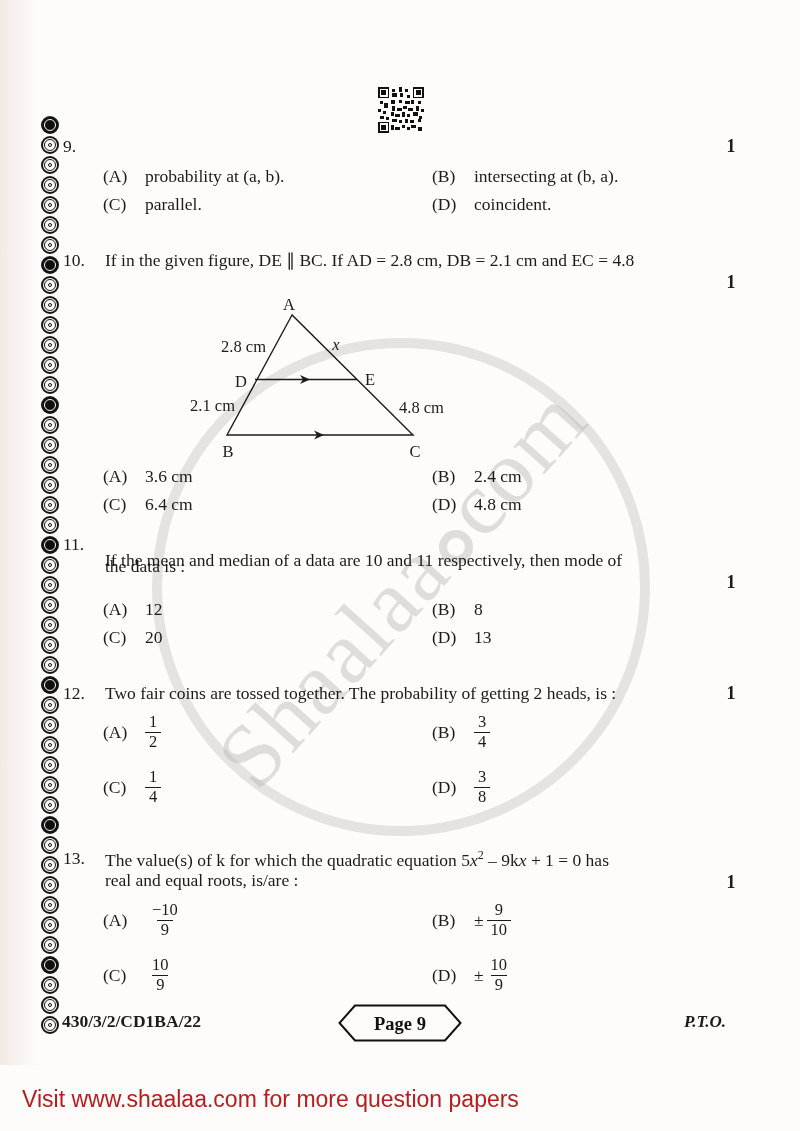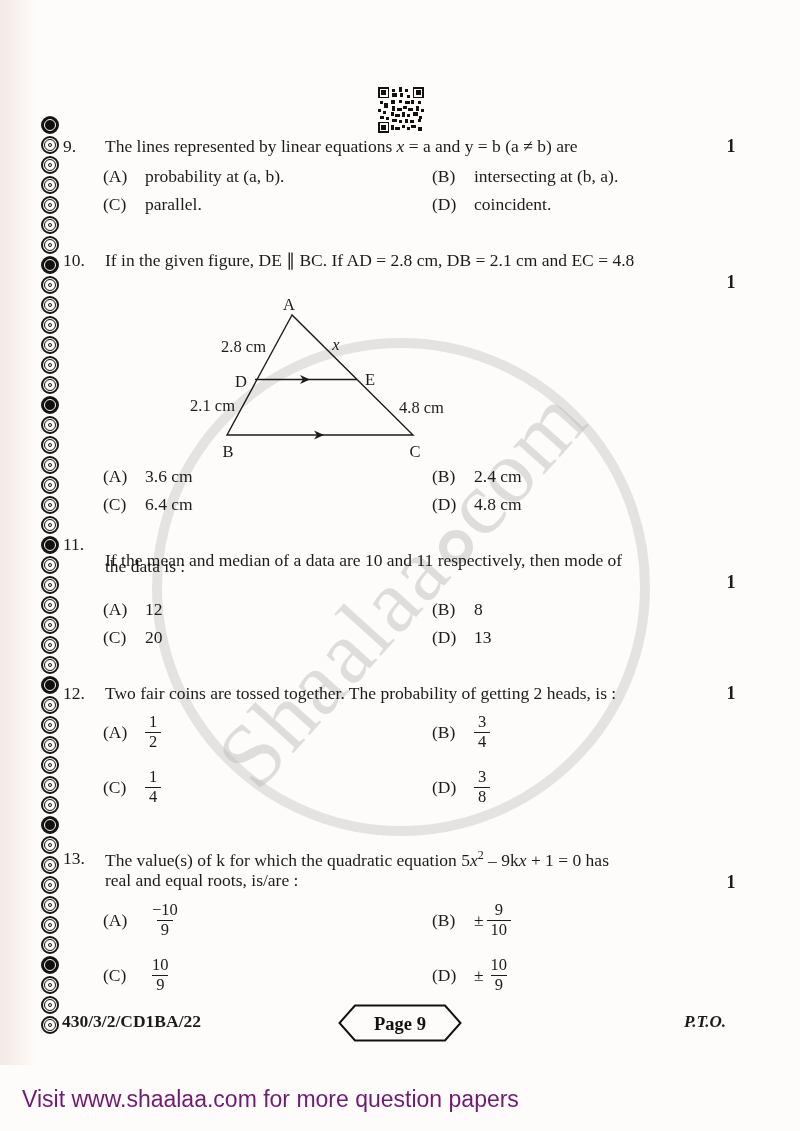--- a/index.html
+++ b/index.html
@@ -54,21 +54,21 @@
   .tri { position:absolute; left:173px; top:296px; z-index:1; }
   .tri text { font-family:"Liberation Serif", serif; font-size:16.5px; fill:#1b1b1b; }
   .tri .lbl-x { font-style:italic; }
   
   .qr { position:absolute; left:378px; top:87px; z-index:1; }
   
   .footer-code { position:absolute; left:62px; top:1011px; font-weight:bold; font-size:17.5px; z-index:2; }
   .page-badge { position:absolute; left:338px; top:1004px; z-index:1; }
   .page-badge text { font-family:"Liberation Serif", serif; font-weight:bold; font-size:18.5px; fill:#111; }
   .pto { position:absolute; left:684px; top:1012px; font-weight:bold; font-style:italic; font-size:17px; z-index:1;font-family:Liberation Serif, serif; }
-  .visit { position:absolute; left:22px; top:1086px; font-family:"Liberation Sans", sans-serif; font-size:23px; color:#701a75; z-index:1; }
+  .visit { position:absolute; left:22px; top:1086px; font-family:"Liberation Sans", sans-serif; font-size:23px; color:#b91c1c; z-index:1; }
 </style>
 </head>
 <body>
 
 <div class="page">
   <div class="left-strip"></div>
 
   <div class="watermark">
     <div class="wm-text">
       <span>Shaalaa</span>
@@ -175,21 +175,20 @@
       <rect x="8" y="24" width="2" height="3"></rect>
         <rect x="11" y="25" width="3" height="2"></rect>
         <rect x="15" y="24" width="2" height="2"></rect>
       <rect x="18" y="25" width="2" height="2"></rect>
         <rect x="21" y="24" width="3" height="2"></rect>
         <rect x="25" y="25" width="3" height="3"></rect>
     </g>
   </svg>
 
   <div class="qnum" style="top:136px">9.</div>
-  <div class="qline" style="top:136px"><span>The lines represented by linear equations </span><i class="mvar">x</i><span> = a and y = b (a ≠ b) are</span></div>
   <div class="marks" style="top:136px">1</div>
 
   <div class="opt" style="top:166px;left:103px">
       <span class="ol">(A)</span>
       <span>probability at (a, b).</span>
     </div>
   <div class="opt" style="top:166px;left:432px">
       <span class="ol">(B)</span>
       <span>intersecting at (b, a).</span>
     </div>

